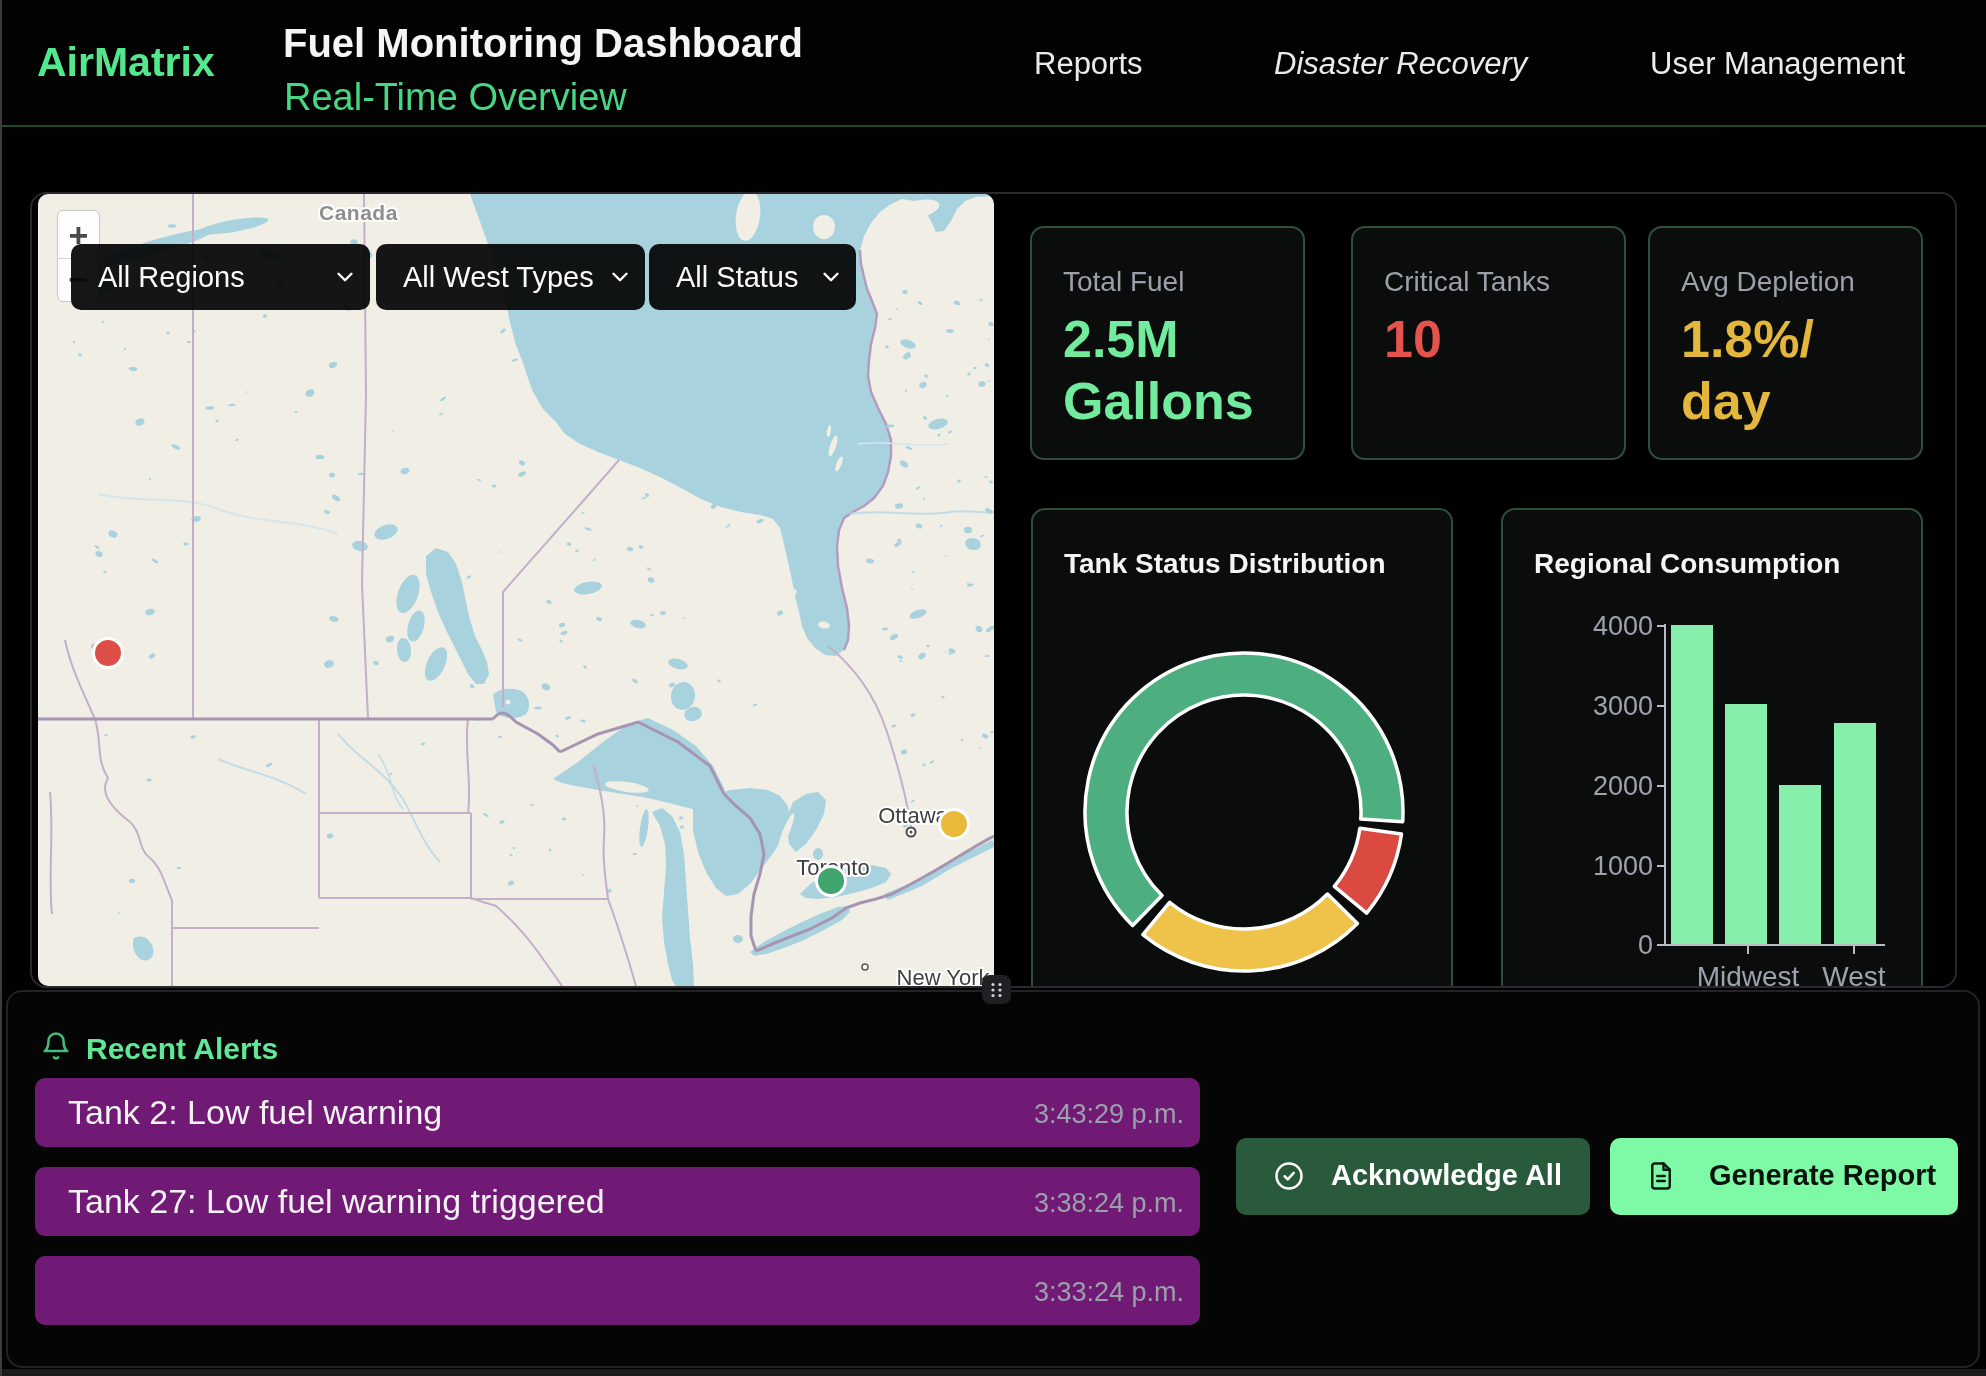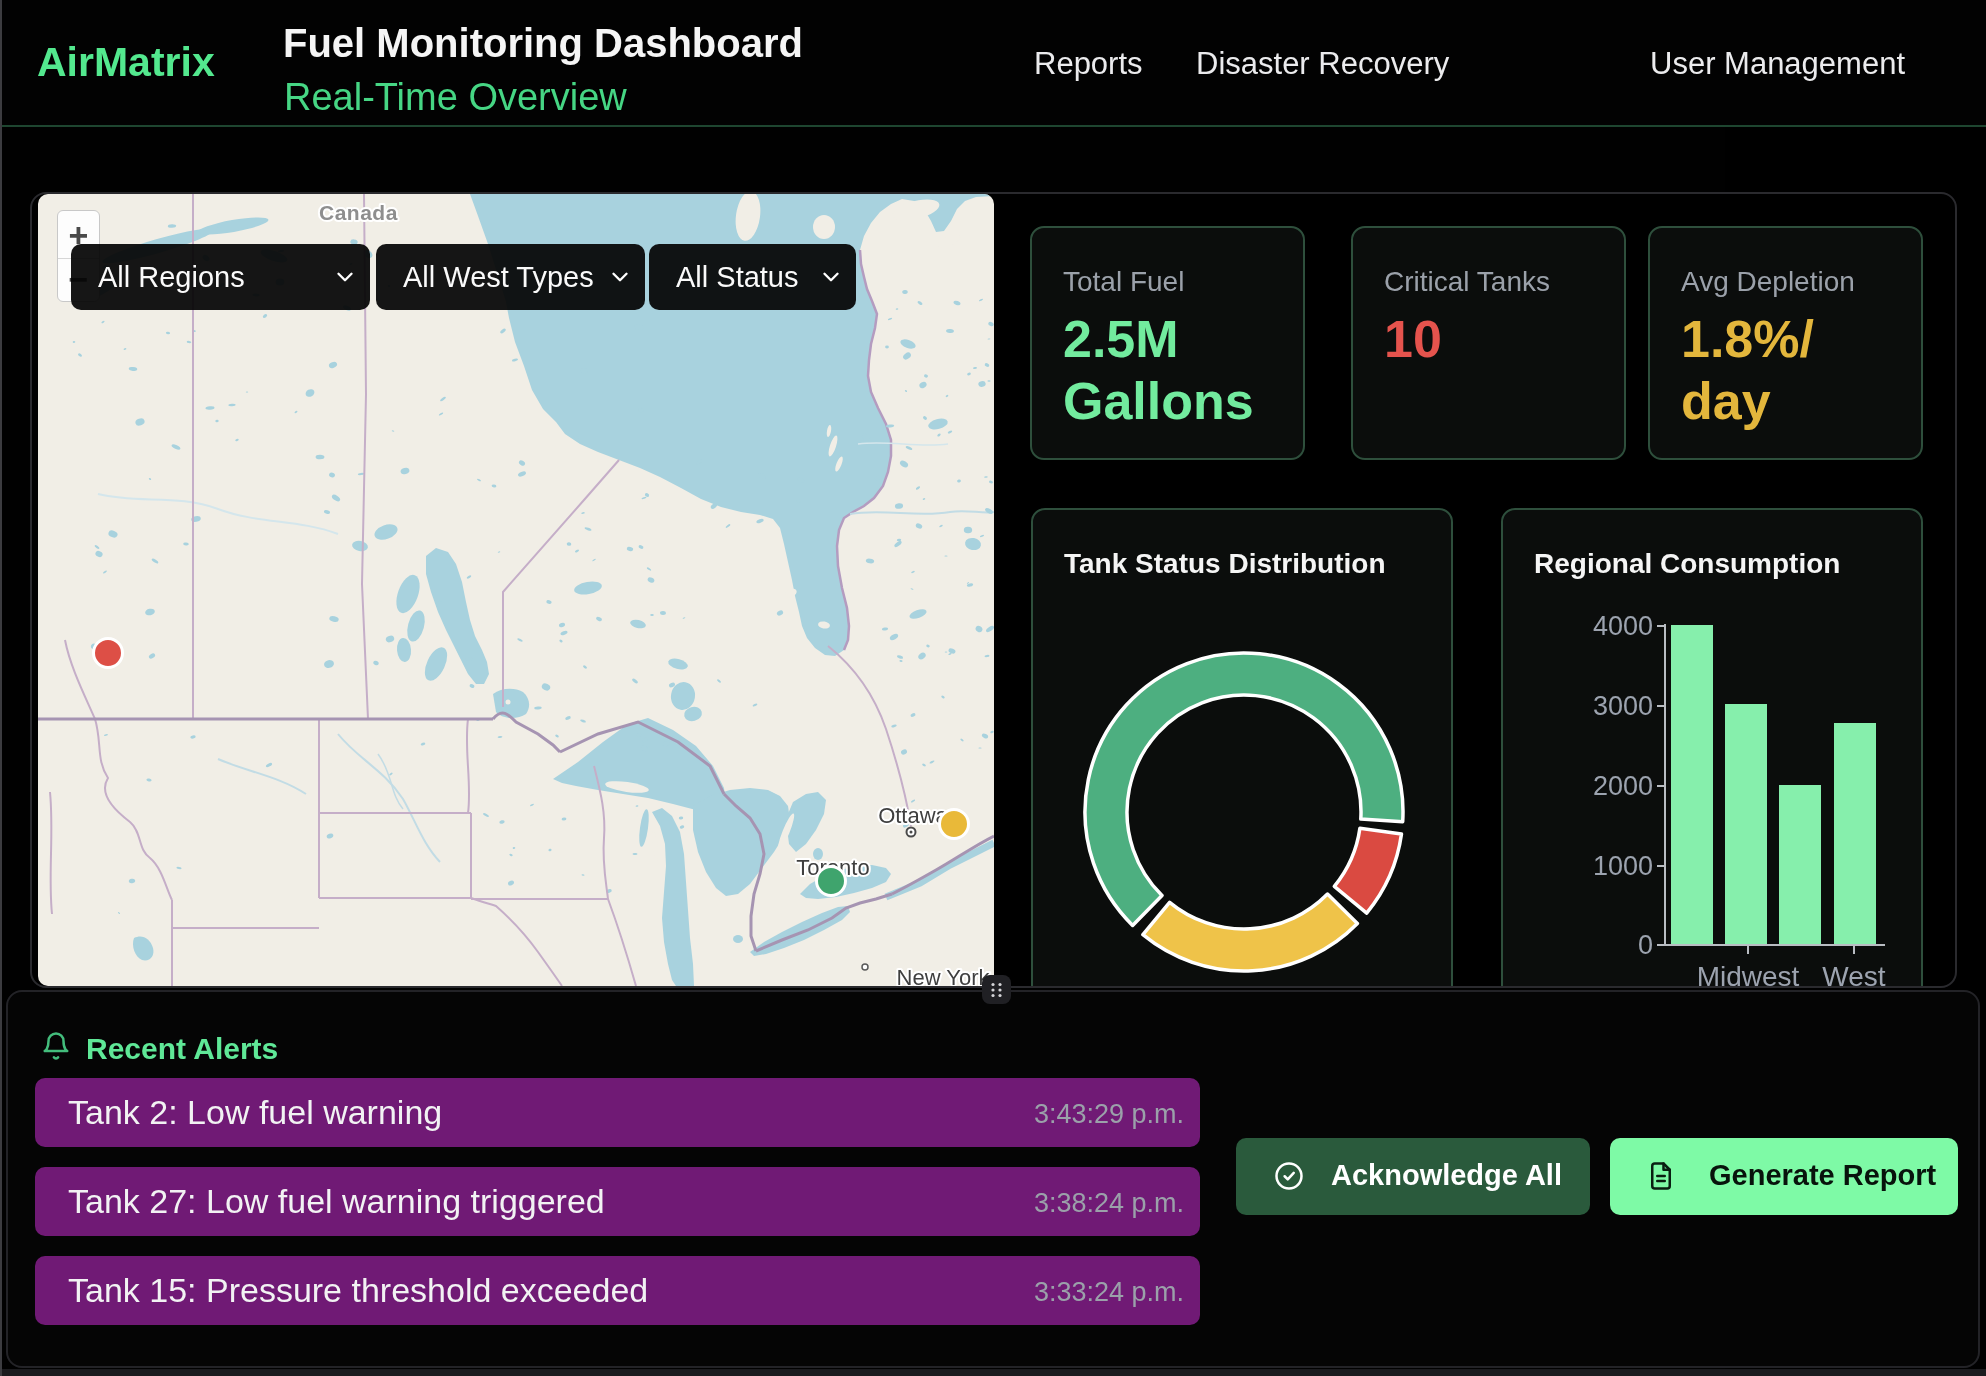--- a/index.html
+++ b/index.html
@@ -41,21 +41,21 @@
 #gen .ic { position:absolute; left:36px; top:23px; }
 #handle { left:982px; top:975px; width:29px; height:29px; background:#202024; border-radius:8px; z-index:20; display:flex; align-items:center; justify-content:center; }
 </style></head>
 <body>
 <div id="page">
 <div id="header" class="abs">
   <div id="logo" class="abs">AirMatrix</div>
   <div id="htitle" class="abs">Fuel Monitoring Dashboard</div>
   <div id="hsub" class="abs">Real-Time Overview</div>
   <div class="nav abs" style="left:1034px;">Reports</div>
-  <div class="nav abs" style="left:1196px;">Disaster Recovery</div>
+  <div class="nav abs" style="left:1274px;font-style:italic;">Disaster Recovery</div>
   <div class="nav abs" style="left:1650px;">User Management</div>
 </div>
 
 <div id="topwrap" class="abs">
   <div id="map" class="abs"><svg width="956" height="792" viewBox="0 0 956 792" font-family="Liberation Sans, sans-serif">
 <rect width="956" height="792" fill="#f1eee6"></rect>
 
 <ellipse cx="120" cy="52" rx="58" ry="7" transform="rotate(-16 120 52)" fill="#a8d2de"></ellipse>
 <ellipse cx="195" cy="32" rx="36" ry="6" transform="rotate(-10 195 32)" fill="#a8d2de"></ellipse>
 <ellipse cx="62" cy="96" rx="20" ry="5" transform="rotate(-28 62 96)" fill="#a8d2de"></ellipse>
@@ -476,21 +476,20 @@
   <div id="atitle" class="abs">Recent Alerts</div>
   <div class="arow abs" style="top:86px;">
         <span class="t">Tank 2: Low fuel warning</span>
         <span class="tm">3:43:29 p.m.</span>
       </div>
   <div class="arow abs" style="top:175px;">
         <span class="t">Tank 27: Low fuel warning triggered</span>
         <span class="tm">3:38:24 p.m.</span>
       </div>
   <div class="arow abs" style="top:264px;">
-        <span class="t">Tank 15: Pressure threshold exceeded</span>
         <span class="tm">3:33:24 p.m.</span>
       </div>
   <div id="ack" class="btn abs">
         <span class="ic"><svg width="30" height="30" viewBox="0 0 24 24" fill="none" stroke="#ffffff" stroke-width="2" stroke-linecap="round" stroke-linejoin="round">
             <circle cx="12" cy="12" r="10"></circle>
             <path d="M8.5 12.2 L 11 14.7 L 15.8 9.5"></path>
           </svg></span>
         <span class="txt">Acknowledge All</span>
       </div>
   <div id="gen" class="btn abs">

